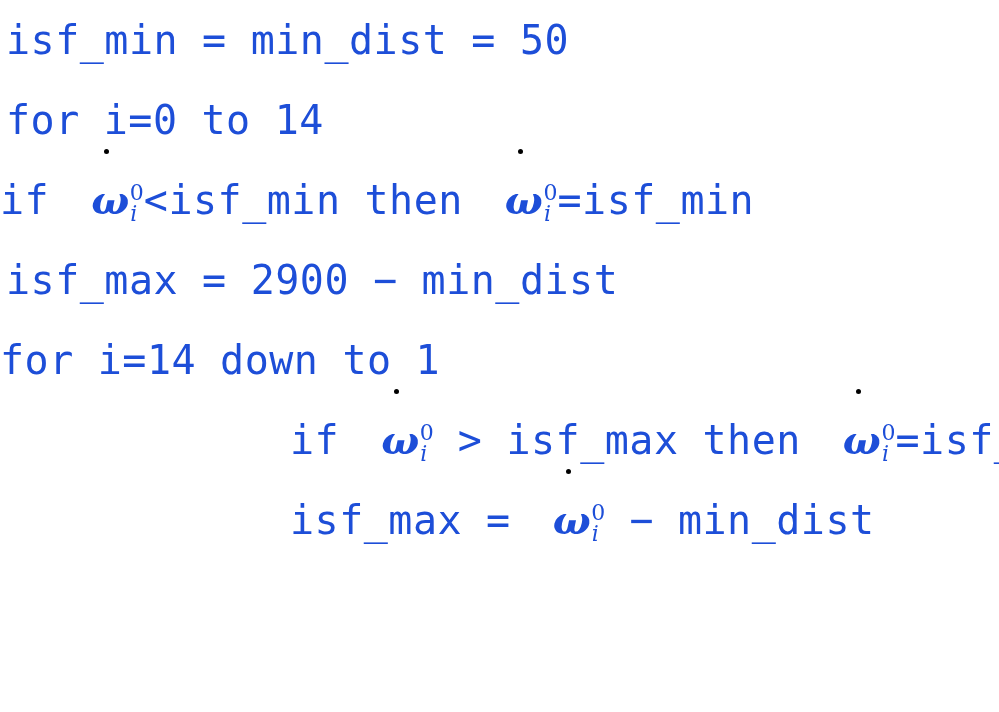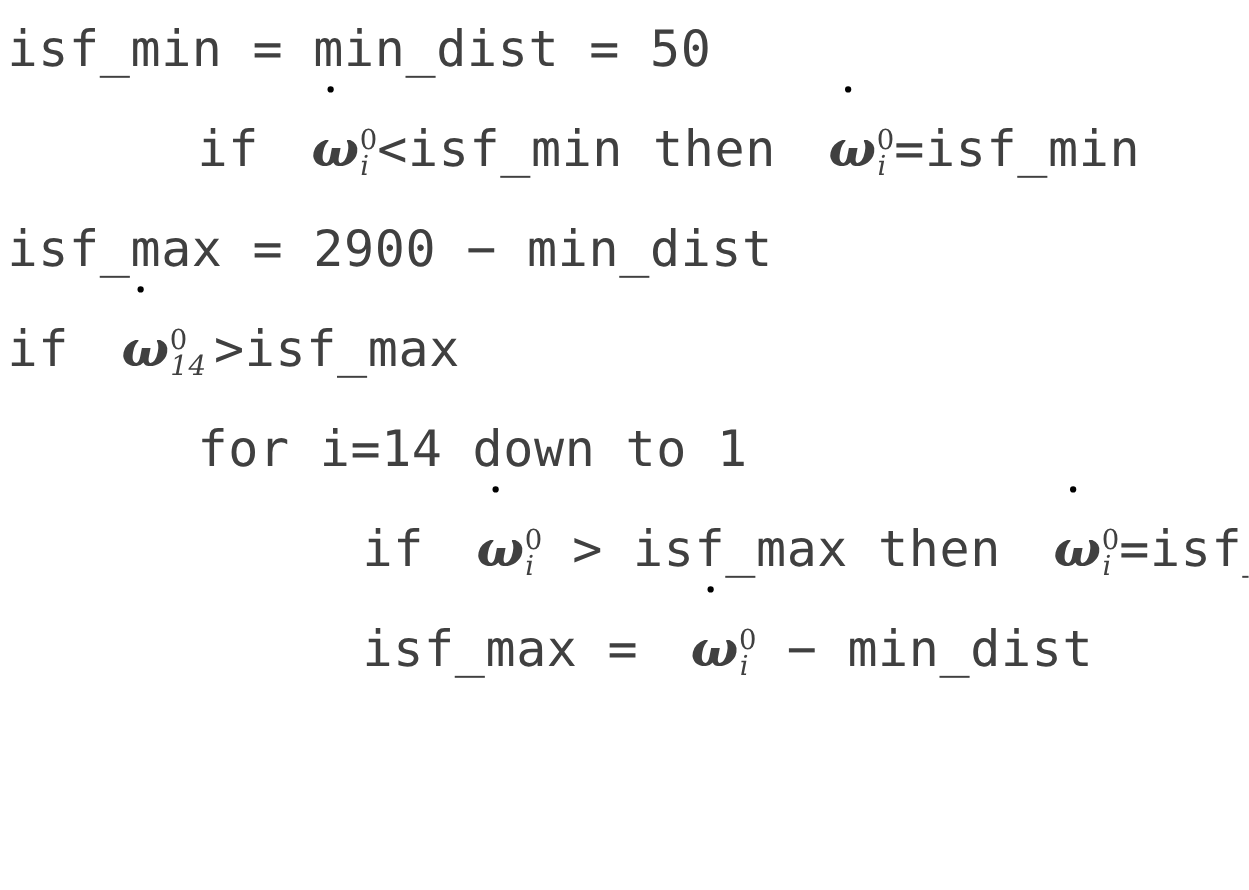--- a/index.html
+++ b/index.html
@@ -24,25 +24,25 @@
     width: 999px;
   }
   .code-line {
     position: relative;
     height: 80px;
     line-height: 80px;
     white-space: nowrap;
     font-family: "DejaVu Sans Mono", "Liberation Mono", monospace;
     font-size: 40px;
     letter-spacing: 0.5px;
-    color: #404040;
+    color: #1d4ed8;
   }
   
   .indent-0 { padding-left: 6px; }
-  .indent-1 { padding-left: 158px; }
+  .indent-1 { }
   .indent-2 { padding-left: 290px; }
 
   .kw, .txt, .num {
     font-family: "DejaVu Sans Mono", "Liberation Mono", monospace;
     font-size: 40px;
   }
   .op {
     font-family: "DejaVu Sans Mono", "Liberation Mono", monospace;
     font-size: 40px;
   }
@@ -103,33 +103,33 @@
 </head>
 <body>
 
 <div id="page">
   <div class="code-block">
 
     <div class="code-line indent-0">
       <span class="txt">isf_min</span><span class="sp"></span><span class="op">=</span><span class="sp"></span><span class="txt">min_dist</span><span class="sp"></span><span class="op">=</span><span class="sp"></span><span class="num">50</span>
     </div>
 
+    <div class="code-line indent-0">
+      <span class="kw">for</span><span class="sp"></span><span class="txt">i=0</span><span class="sp"></span><span class="kw">to</span><span class="sp"></span><span class="num">14</span>
+    </div>
 
     <div class="code-line indent-1">
       <span class="kw">if</span><span class="sp-wide"></span><span class="mathvar"><span class="base">ω<span class="dot"></span></span><span class="sup">0</span><span class="sub">i</span></span><span class="op">&lt;</span><span class="txt">isf_min</span><span class="sp"></span><span class="kw">then</span><span class="sp-wide"></span><span class="mathvar"><span class="base">ω<span class="dot"></span></span><span class="sup">0</span><span class="sub">i</span></span><span class="op">=</span><span class="txt">isf_min</span>
     </div>
 
 
     <div class="code-line indent-0">
       <span class="txt">isf_max</span><span class="sp"></span><span class="op">=</span><span class="sp"></span><span class="num">2900</span><span class="sp"></span><span class="op">−</span><span class="sp"></span><span class="txt">min_dist</span>
     </div>
 
-    <div class="code-line indent-0">
-      <span class="kw">if</span><span class="sp-wide"></span><span class="mathvar"><span class="base">ω<span class="dot"></span></span><span class="sup">0</span><span class="sub">14</span></span><span class="op">&gt;</span><span class="txt">isf_max</span>
-    </div>
 
     <div class="code-line indent-1">
       <span class="kw">for</span><span class="sp"></span><span class="txt">i=14</span><span class="sp"></span><span class="kw">down</span><span class="sp"></span><span class="kw">to</span><span class="sp"></span><span class="num">1</span>
     </div>
 
     <div class="code-line indent-2">
       <span class="kw">if</span><span class="sp-wide"></span><span class="mathvar"><span class="base">ω<span class="dot"></span></span><span class="sup">0</span><span class="sub">i</span></span><span class="sp"></span><span class="op">&gt;</span><span class="sp"></span><span class="txt">isf_max</span><span class="sp"></span><span class="kw">then</span><span class="sp-wide"></span><span class="mathvar"><span class="base">ω<span class="dot"></span></span><span class="sup">0</span><span class="sub">i</span></span><span class="op">=</span><span class="txt">isf_max</span>
     </div>
 
     <div class="code-line indent-2">

